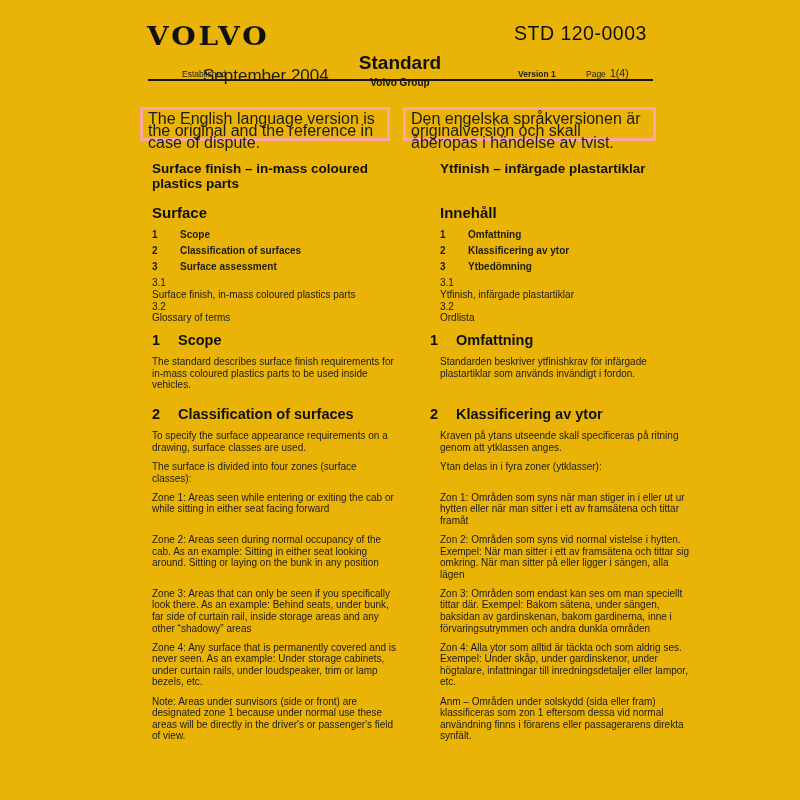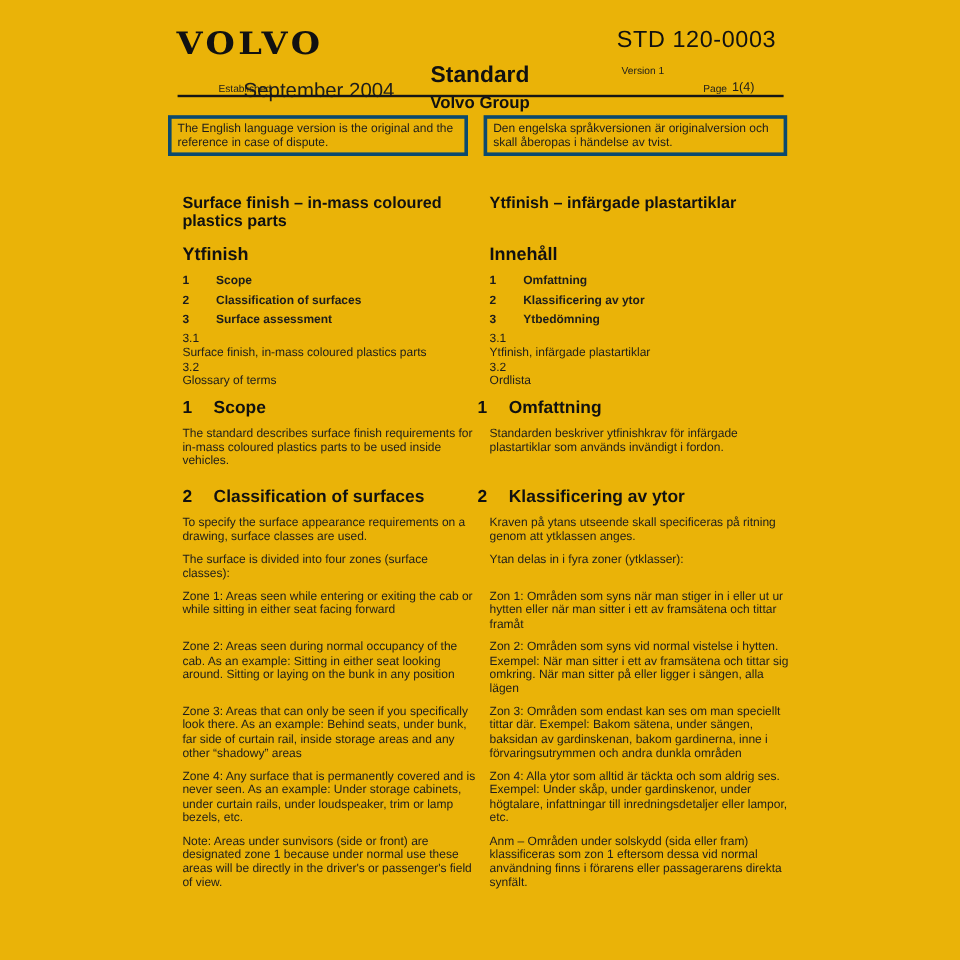--- a/index.html
+++ b/index.html
@@ -14,43 +14,43 @@
 
   
   .logo {
     position:absolute; left:147px; top:21px;
     font-family:"DejaVu Serif","Liberation Serif",serif;
     font-weight:bold; font-size:28px; letter-spacing:3px; color:#111;
     transform:scaleY(0.92); transform-origin:top left;
   }
   .doc-type-wrap { position:absolute; left:300px; top:22px; width:200px; text-align:center;margin-top:30px; }
   .doc-type { font-size:19px; font-weight:bold; color:#111; }
-  .org { font-size:14px; font-weight:bold; color:#111; margin-top:3px; }
+  .org { font-size:10px; font-weight:bold; color:#111; margin-top:3px; }
   .doc-number { position:absolute; left:514px; top:22px; font-size:19.5px; font-weight:normal; color:#111; letter-spacing:0.5px; }
 
   .meta-established-label { position:absolute; left:150px; top:69px; font-size:8.5px;padding-left:32px; }
   .meta-established-value { position:absolute; left:203px; top:66px; font-size:17px; }
-  .meta-version { position:absolute; left:518px; top:54px; font-size:8.5px; }
+  .meta-version { position:absolute; left:518px; top:69px; font-size:8.5px;font-weight:bold; }
   .meta-page-label { position:absolute; left:586px; top:69px; font-size:8.5px; }
   .meta-page-value { position:absolute; left:610px; top:66.5px; font-size:10.5px; }
   .header-rule { position:absolute; left:148px; top:79px; width:505px; height:2px; background:#161616; }
 
   
   .notice-box {
-    position:absolute; top:96px; height:34px;
-    border:3px solid #0c4a6e;
+    position:absolute; top:107px; height:34px;
+    border:3px solid #fca5a5;
     padding:2.5px 5px;
-    font-size:10px; line-height:12px; color:#1c1c1c;
+    font-size:16px; line-height:12px; color:#1c1c1c;
   }
   .notice-en { left:140px; width:250px; }
   .notice-sv { left:403px; width:253px; }
 
   
   .content { position:absolute; left:152px; top:162px; width:508px; }
-  .row { display:flex; align-items:flex-start; }
+  .row { display:flex; align-items:flex-start;gap:32px; }
   .cl { width:246px; margin-right:10px; flex:none; }
   .cr { width:250px; flex:none; }
 
   .col-title { font-size:13.5px; font-weight:bold; line-height:14.5px; color:#111; margin-bottom:13px; }
   .contents-heading { font-size:15px; font-weight:bold; color:#111; margin-bottom:8px; }
 
   .toc-row { display:flex; font-size:10px; line-height:11.5px; margin-bottom:4.5px; }
   .toc-row.sub { margin-bottom:0.5px;flex-direction:column; }
   .toc-row.main { font-weight:bold; }
   .toc-num { width:28px; flex:none; }
@@ -84,21 +84,21 @@
 
   <div class="content">
 
     <div class="row">
       <div class="cl col-title">Surface finish – in-mass coloured plastics parts</div>
       <div class="cr col-title">Ytfinish – infärgade plastartiklar</div>
     </div>
 
     <div class="row">
       <div class="cl">
-        <div class="contents-heading">Ytfinish</div>
+        <div class="contents-heading">Surface</div>
         <div class="toc-row main">
             <span class="toc-num">1</span>
             <span>Scope</span>
           </div>
         <div class="toc-row main">
             <span class="toc-num">2</span>
             <span>Classification of surfaces</span>
           </div>
         <div class="toc-row main">
             <span class="toc-num">3</span>

